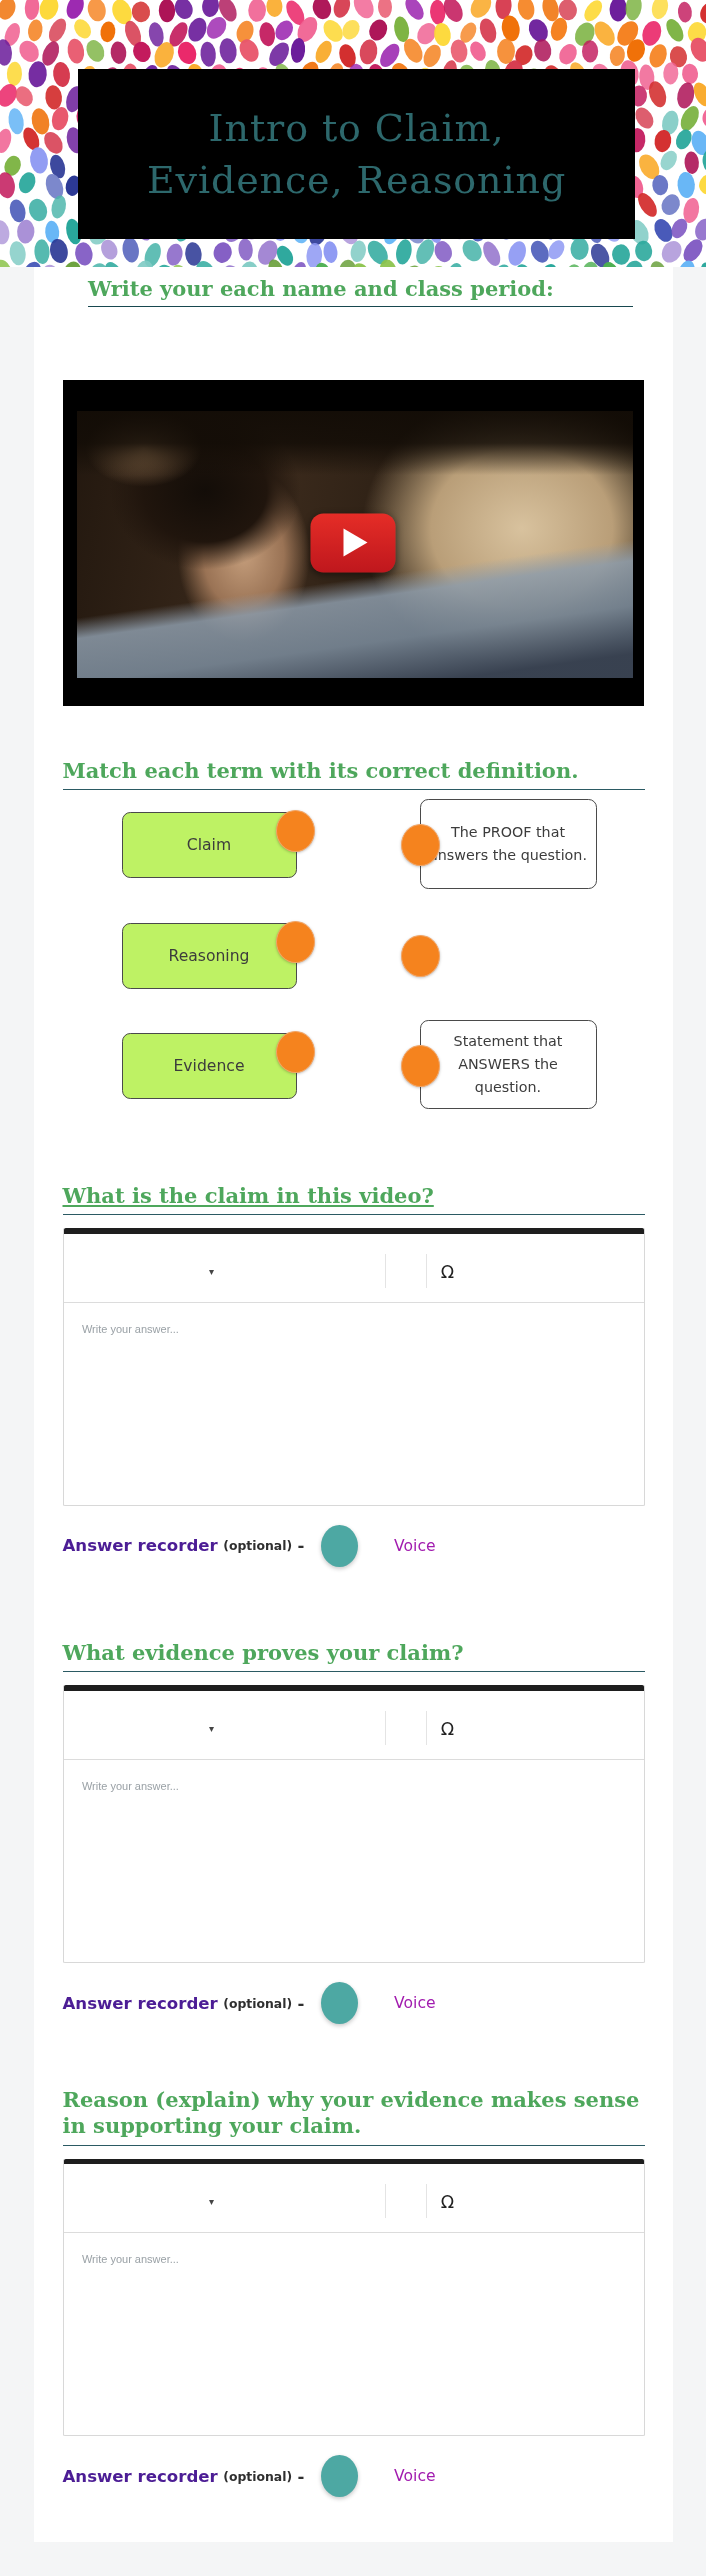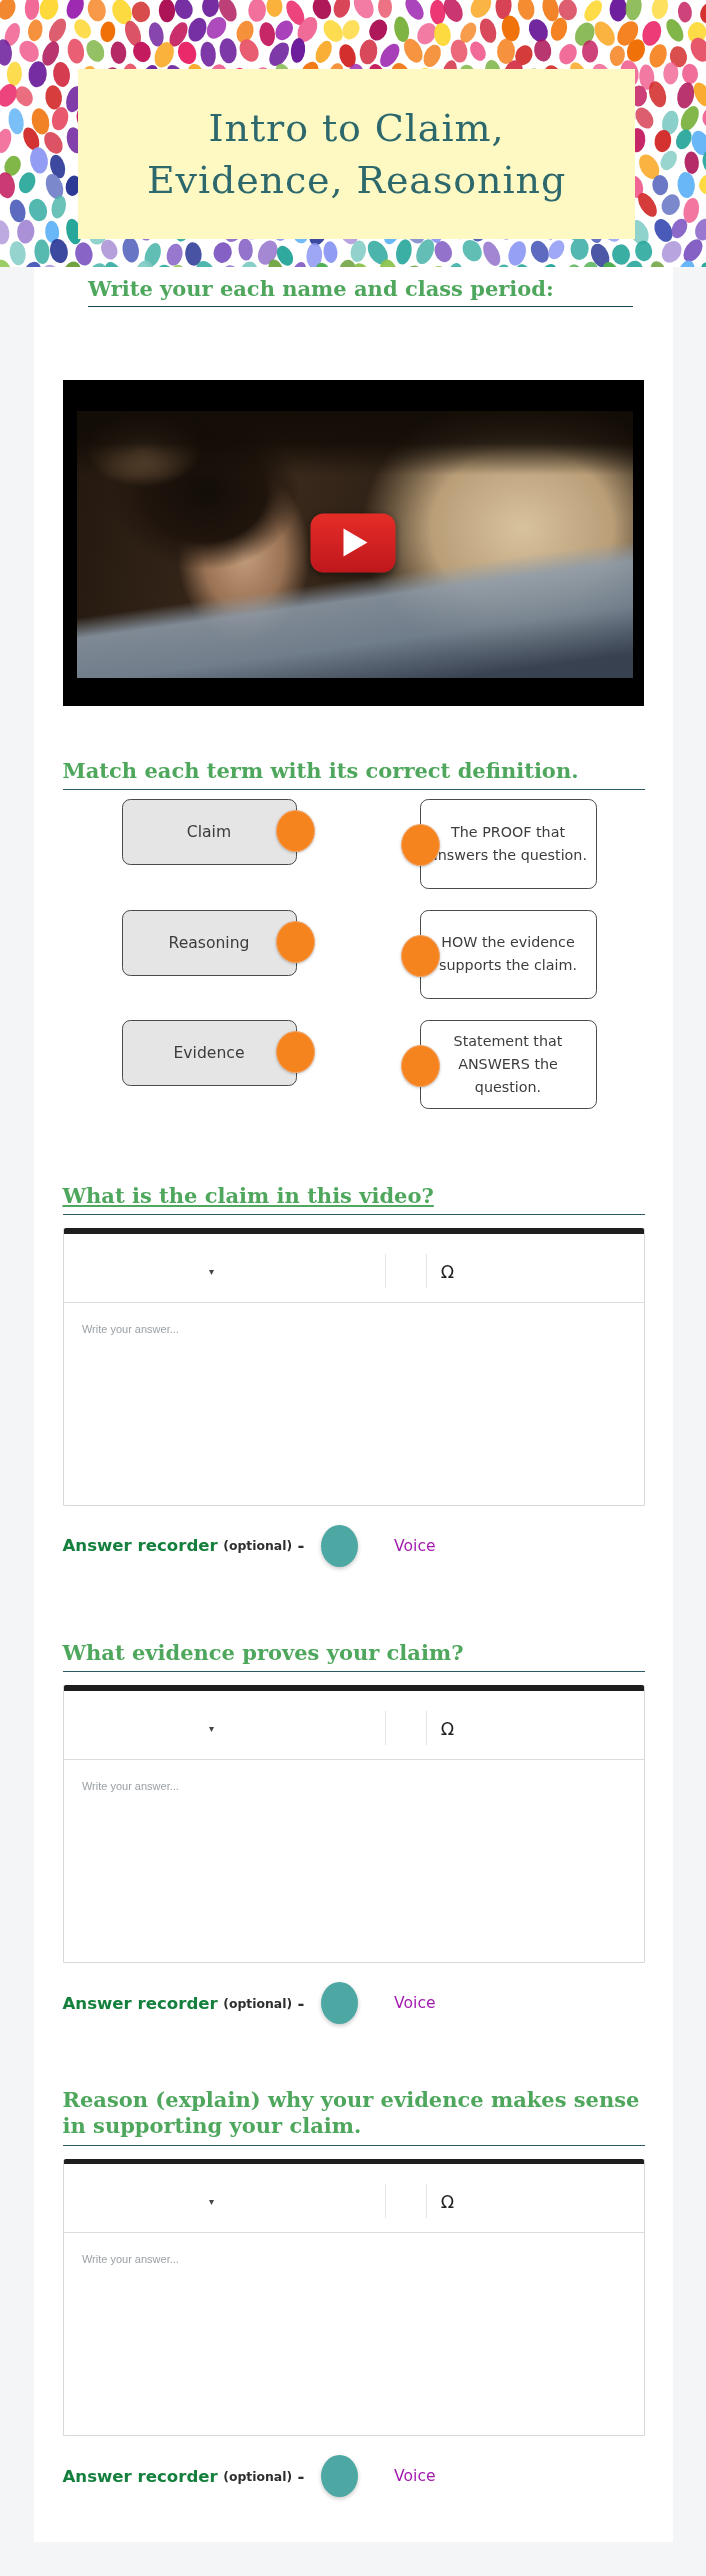--- a/index.html
+++ b/index.html
@@ -6,21 +6,21 @@
   body{
     width:707px;height:2576px;position:relative;
     background:#f4f5f6;
     font-family:"DejaVu Sans", sans-serif;
     overflow:hidden;
   }
   
   .header-band{position:absolute;left:0;top:0;width:707px;height:267px;background:#fff;overflow:hidden;}
   .header-band svg{display:block;}
   .title-card{
-    position:absolute;left:78px;top:69px;width:557px;height:170px;background:#fef9c3;
+    position:absolute;left:78px;top:69px;width:557px;height:170px;background:#000000;
     display:flex;flex-direction:column;align-items:center;justify-content:center;
   }
   .title-line{
     font-family:"DejaVu Serif", serif;font-weight:400;
     font-size:38px;line-height:52px;color:#2d686c;letter-spacing:0.9px;white-space:nowrap;
   }
   
   .card{position:absolute;left:34px;top:267px;width:639px;height:2275px;background:#ffffff;overflow:hidden;}
   .green-heading{
     font-family:"DejaVu Serif", serif;font-weight:600;
@@ -52,22 +52,22 @@
   .play-btn::after{
     content:"";position:absolute;left:33px;top:15.6px;
     border-left:24px solid #fff;border-top:14px solid transparent;border-bottom:14px solid transparent;
   }
   
   .match-heading{margin:52px 28.5px 0 28.5px;}
   .match-rule{margin-left:28.5px;margin-right:28.5px;}
   .match-rows{position:relative;margin:8.3px 28.5px 0 28.5px;}
   .match-row{position:relative;margin-bottom:21px;}
   .term-box{
-    position:absolute;left:59px;top:0;width:173px;height:64px;
-    border:1.4px solid #4a4a4a;border-radius:8.3px;background:#e5e5e5;
+    position:absolute;left:59px;top:13px;width:173px;height:64px;
+    border:1.4px solid #4a4a4a;border-radius:8.3px;background:#bef264;
     display:flex;align-items:center;justify-content:center;
     font-size:15.6px;color:#3c3c3c;
   }
   .def-box{
     position:absolute;left:357px;top:0;width:177px;
     border:1.4px solid #4a4a4a;border-radius:8.3px;background:#fff;
     display:flex;align-items:center;justify-content:center;text-align:center;
     font-size:14.3px;line-height:23px;color:#3c3c3c;padding:9.2px 7.4px;box-sizing:border-box;
   }
   .dot{
@@ -99,21 +99,21 @@
   .editor-divider{height:0.9px;background:#dcdcdc;}
   .editor-area{position:relative;height:202px;}
   .editor-area textarea{
     position:absolute;inset:0;width:100%;height:100%;box-sizing:border-box;
     border:none;outline:none;resize:none;background:transparent;
     padding:20px 18.4px;font-family:Liberation Sans, sans-serif;font-size:11px;color:#be185d;
   }
   .editor-area textarea::placeholder{color:#9aa1a6;}
   
   .recorder{display:flex;align-items:center;margin:19.3px 28.5px 0 28.5px;height:42px;}
-  .rec-label{font-size:16.6px;font-weight:bold;color:#15803d;}
+  .rec-label{font-size:16.6px;font-weight:bold;color:#4c1d95;}
   .rec-optional{font-size:12.4px;font-weight:bold;color:#2f2f2f;margin-left:5.5px;text-align:center;}
   .rec-dash{font-size:16.6px;font-weight:bold;color:#2f2f2f;margin-left:5.5px;}
   .voice-btn{
     width:37px;height:42px;border-radius:50%;background:#4da8a3;margin-left:16.6px;
     box-shadow:0 1.8px 4.6px rgba(0,0,0,.22);cursor:pointer;flex:none;
   }
   .voice-label{font-size:15.6px;font-weight:normal;color:#a21caf;margin-left:36px;}
   .mt79{margin-top:73px;}
   .mt68{margin-top:63px;}
   .mt80{margin-top:74px;text-decoration:underline;}
@@ -572,23 +572,20 @@
         <span>The PROOF that answers the question.</span>
       </div>
       <div class="dot def-dot"></div>
     </div>
 
     <div class="match-row" style="height:89px;">
       <div class="term-box">
         <span>Reasoning</span>
       </div>
       <div class="dot term-dot"></div>
-      <div class="def-box" style="height:89px;">
-        <span>HOW the evidence supports the claim.</span>
-      </div>
       <div class="dot def-dot"></div>
     </div>
 
     <div class="match-row" style="height:89px;margin-bottom:0;">
       <div class="term-box">
         <span>Evidence</span>
       </div>
       <div class="dot term-dot"></div>
       <div class="def-box" style="height:89px;">
         <span>Statement that ANSWERS the question.</span>

